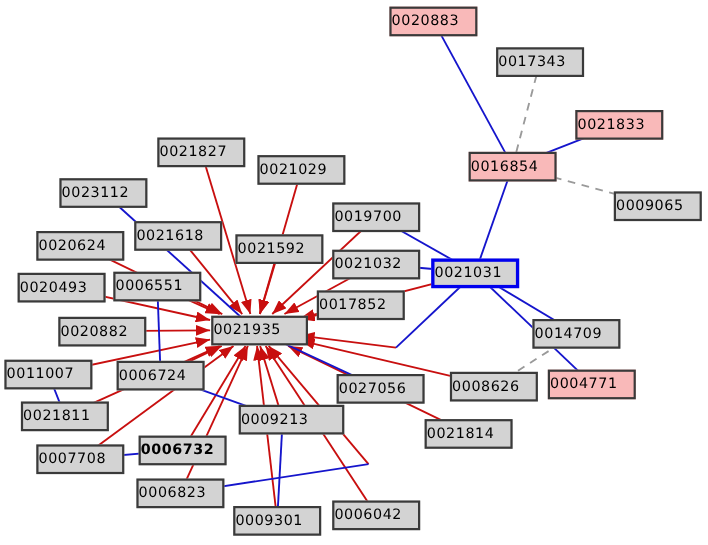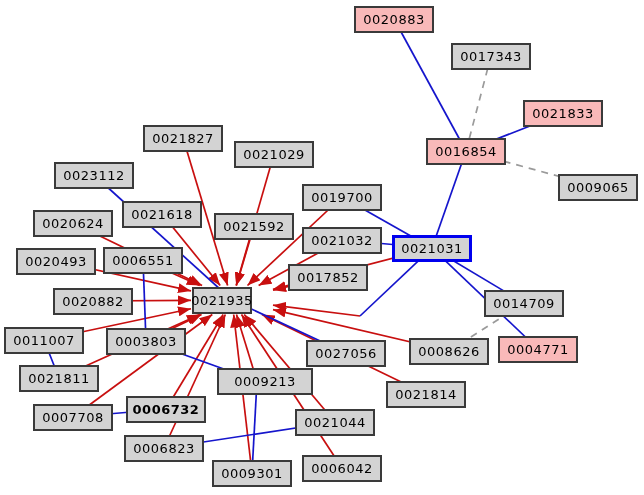--- a/index.html
+++ b/index.html
@@ -16,21 +16,21 @@
     left: 0; top: 0;
     width: 644px; height: 495px;
     z-index: 1;
   }
   .node {
     position: absolute;
     z-index: 2;
     box-sizing: border-box;
     display: flex;
     align-items: center;
-    justify-content: center;
+    justify-content: flex-start;
     background: #d3d3d3;
     border: 2px solid #3a3a3a;
     color: #000;
     font-size: 13px;
     letter-spacing: 0.5px;
     cursor: pointer;
     white-space: nowrap;
   }
   .node.pink { background: #f9b9b9; }
   .node.selected { border: 3px solid #0000ee; }
@@ -138,59 +138,56 @@
     </div>
     <div class="node" style="left: 103px; top: 246.5px; width: 80px; height: 27px;">
       <span>0006551</span>
     </div>
     <div class="node" style="left: 288px; top: 263.5px; width: 80px; height: 27px;">
       <span>0017852</span>
     </div>
     <div class="node" style="left: 53px; top: 287.5px; width: 80px; height: 27px;">
       <span>0020882</span>
     </div>
-    <div class="node" style="left: 192px; top: 286.5px; width: 60px; height: 27px;">
+    <div class="node" style="left: 192px; top: 286.5px; width: 88px; height: 27px;">
       <span>0021935</span>
     </div>
     <div class="node" style="left: 484px; top: 289.5px; width: 80px; height: 27px;">
       <span>0014709</span>
     </div>
     <div class="node" style="left: 409px; top: 337.5px; width: 80px; height: 27px;">
       <span>0008626</span>
     </div>
     <div class="node pink" style="left: 498px; top: 335.5px; width: 80px; height: 27px;">
       <span>0004771</span>
     </div>
     <div class="node" style="left: 4px; top: 326.5px; width: 80px; height: 27px;">
       <span>0011007</span>
     </div>
     <div class="node" style="left: 106px; top: 327.5px; width: 80px; height: 27px;">
-      <span>0003803</span>
+      <span>0006724</span>
     </div>
     <div class="node" style="left: 306px; top: 339.5px; width: 80px; height: 27px;">
       <span>0027056</span>
     </div>
     <div class="node" style="left: 19px; top: 364.5px; width: 80px; height: 27px;">
       <span>0021811</span>
     </div>
     <div class="node" style="left: 386px; top: 380.5px; width: 80px; height: 27px;">
       <span>0021814</span>
     </div>
     <div class="node" style="left: 217px; top: 367.5px; width: 96px; height: 27px;">
       <span>0009213</span>
     </div>
     <div class="node" style="left: 33px; top: 403.5px; width: 80px; height: 27px;">
       <span>0007708</span>
     </div>
     <div class="node" style="left: 126px; top: 395.5px; width: 80px; height: 27px; font-weight: bold;">
       <span>0006732</span>
     </div>
-    <div class="node" style="left: 295px; top: 408.5px; width: 80px; height: 27px;">
-      <span>0021044</span>
-    </div>
     <div class="node" style="left: 124px; top: 434.5px; width: 80px; height: 27px;">
       <span>0006823</span>
     </div>
     <div class="node" style="left: 212px; top: 459.5px; width: 80px; height: 27px;">
       <span>0009301</span>
     </div>
     <div class="node" style="left: 302px; top: 454.5px; width: 80px; height: 27px;">
       <span>0006042</span>
     </div>
   </div>

